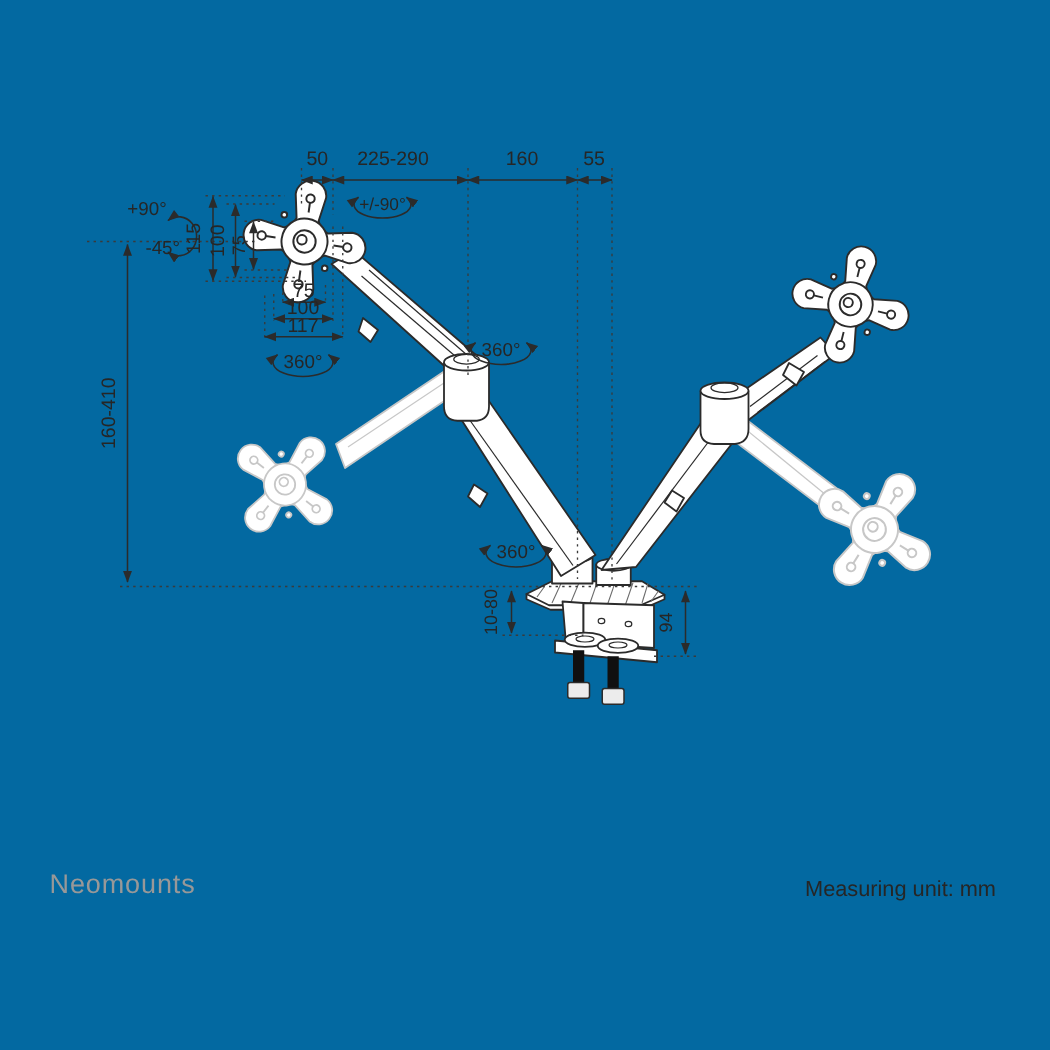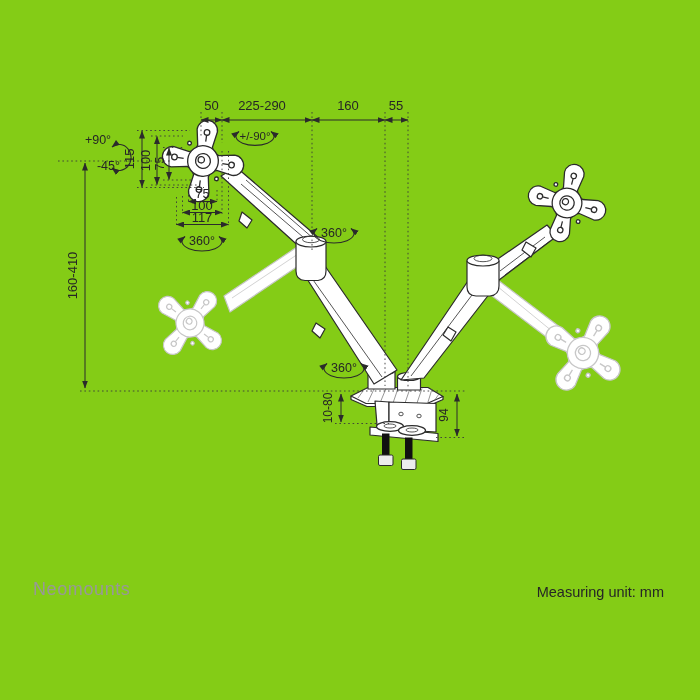--- a/index.html
+++ b/index.html
@@ -1,17 +1,17 @@
 <!DOCTYPE html>
 <html><head>
 <meta charset="utf-8">
 <style>
   html,body { margin:0; padding:0; background:#ffffff; }
   .canvas {
-    position:relative; width:700px; height:700px; background:#84cc16;
+    position:relative; width:700px; height:700px; background:#0369a1;
     font-family:"Liberation Sans", sans-serif; overflow:hidden;
   }
   svg { display:block; font-family:"Liberation Sans", sans-serif; }
   text { fill:#262626; }
   .dimtxt  { font-size:13px; }
   .dimtxt-s{ font-size:12px; }
   .rottxt  { font-size:12.5px; }
   .rottxt-s{ font-size:11.5px; }
   .brand   { font-size:18px; fill:#989898; letter-spacing:0.6px; }
   .unit    { font-size:14.5px; fill:#262626; }

